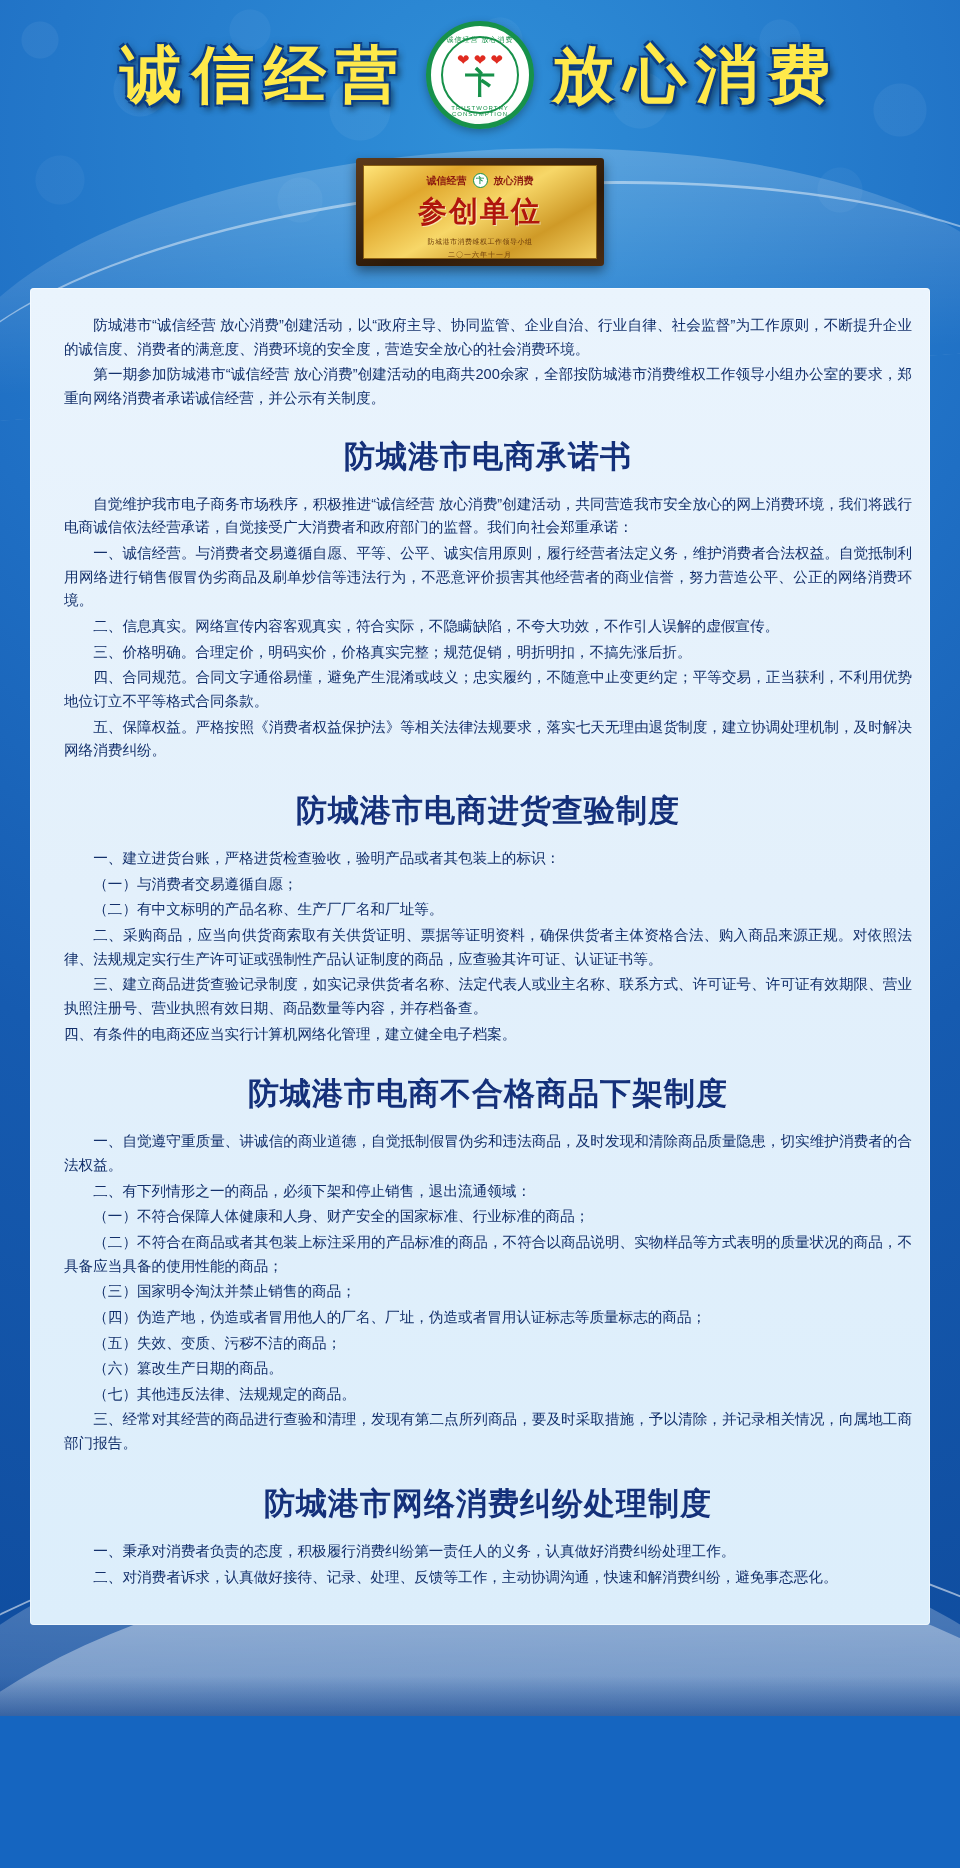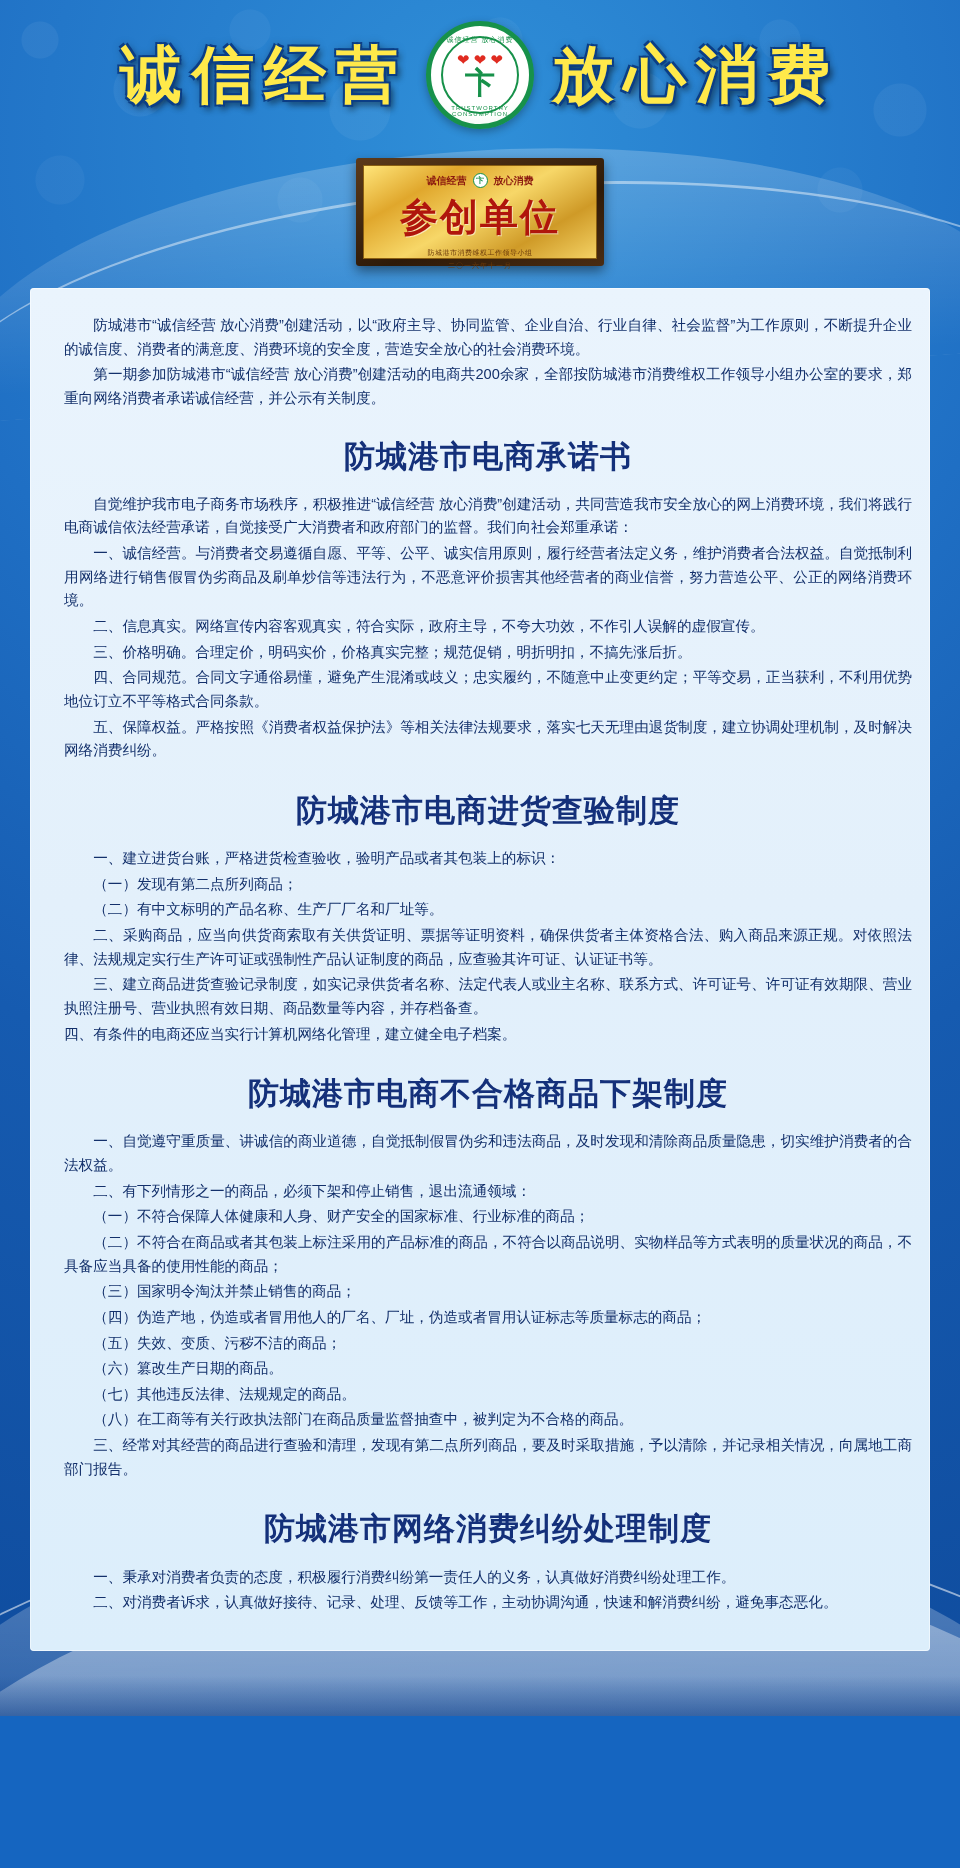--- a/index.html
+++ b/index.html
@@ -126,21 +126,21 @@
   .plaque-seal {
     width:15px;height:15px;border-radius:50%;
     border:1.5px solid #17914a;
     display:flex;align-items:center;justify-content:center;
     font-size:8px;color:#17914a;font-weight:bold;
     background:#fff;
   }
   .plaque-main {
     margin-top: 4px;
     font-family:"DejaVu Sans", sans-serif;
-    font-size: 38px; font-weight:bold; color:#b0160c;
+    font-size: 29px; font-weight:bold; color:#b0160c;
     letter-spacing:2px;
     text-shadow: 1px 1px 0 rgba(255,255,255,0.55);
   }
   .plaque-sub1 { margin-top:5px; font-size:7px; color:#6b3a0a; letter-spacing:0.5px;}
   .plaque-sub2 { margin-top:3px; font-size:7px; color:#6b3a0a; letter-spacing:1px;}
 
   
   .content {
     position:relative; z-index:5;
     margin: 22px 30px 0 30px;
@@ -241,48 +241,47 @@
 
     <div class="para-group">
       <p class="indent2">防城港市“诚信经营 放心消费”创建活动，以“政府主导、协同监管、企业自治、行业自律、社会监督”为工作原则，不断提升企业的诚信度、消费者的满意度、消费环境的安全度，营造安全放心的社会消费环境。</p>
       <p class="indent2">第一期参加防城港市“诚信经营 放心消费”创建活动的电商共200余家，全部按防城港市消费维权工作领导小组办公室的要求，郑重向网络消费者承诺诚信经营，并公示有关制度。</p>
     </div>
 
     <h2 class="sect-title first">防城港市电商承诺书</h2>
     <div class="para-group">
       <p class="indent2">自觉维护我市电子商务市场秩序，积极推进“诚信经营 放心消费”创建活动，共同营造我市安全放心的网上消费环境，我们将践行电商诚信依法经营承诺，自觉接受广大消费者和政府部门的监督。我们向社会郑重承诺：</p>
       <p class="indent2">一、诚信经营。与消费者交易遵循自愿、平等、公平、诚实信用原则，履行经营者法定义务，维护消费者合法权益。自觉抵制利用网络进行销售假冒伪劣商品及刷单炒信等违法行为，不恶意评价损害其他经营者的商业信誉，努力营造公平、公正的网络消费环境。</p>
-      <p class="indent2">二、信息真实。网络宣传内容客观真实，符合实际，政府主导，不夸大功效，不作引人误解的虚假宣传。</p>
+      <p class="indent2">二、信息真实。网络宣传内容客观真实，符合实际，不隐瞒缺陷，不夸大功效，不作引人误解的虚假宣传。</p>
       <p class="indent2">三、价格明确。合理定价，明码实价，价格真实完整；规范促销，明折明扣，不搞先涨后折。</p>
       <p class="indent2">四、合同规范。合同文字通俗易懂，避免产生混淆或歧义；忠实履约，不随意中止变更约定；平等交易，正当获利，不利用优势地位订立不平等格式合同条款。</p>
       <p class="indent2">五、保障权益。严格按照《消费者权益保护法》等相关法律法规要求，落实七天无理由退货制度，建立协调处理机制，及时解决网络消费纠纷。</p>
     </div>
 
     <h2 class="sect-title">防城港市电商进货查验制度</h2>
     <div class="para-group">
       <p class="indent2">一、建立进货台账，严格进货检查验收，验明产品或者其包装上的标识：</p>
-      <p class="indent2">（一）发现有第二点所列商品；</p>
+      <p class="indent2">（一）与消费者交易遵循自愿；</p>
       <p class="indent2">（二）有中文标明的产品名称、生产厂厂名和厂址等。</p>
       <p class="indent2">二、采购商品，应当向供货商索取有关供货证明、票据等证明资料，确保供货者主体资格合法、购入商品来源正规。对依照法律、法规规定实行生产许可证或强制性产品认证制度的商品，应查验其许可证、认证证书等。</p>
       <p class="indent2">三、建立商品进货查验记录制度，如实记录供货者名称、法定代表人或业主名称、联系方式、许可证号、许可证有效期限、营业执照注册号、营业执照有效日期、商品数量等内容，并存档备查。</p>
       <p>四、有条件的电商还应当实行计算机网络化管理，建立健全电子档案。</p>
     </div>
 
     <h2 class="sect-title">防城港市电商不合格商品下架制度</h2>
     <div class="para-group">
       <p class="indent2">一、自觉遵守重质量、讲诚信的商业道德，自觉抵制假冒伪劣和违法商品，及时发现和清除商品质量隐患，切实维护消费者的合法权益。</p>
       <p class="indent2">二、有下列情形之一的商品，必须下架和停止销售，退出流通领域：</p>
       <p class="indent2">（一）不符合保障人体健康和人身、财产安全的国家标准、行业标准的商品；</p>
       <p class="indent2">（二）不符合在商品或者其包装上标注采用的产品标准的商品，不符合以商品说明、实物样品等方式表明的质量状况的商品，不具备应当具备的使用性能的商品；</p>
       <p class="indent2">（三）国家明令淘汰并禁止销售的商品；</p>
       <p class="indent2">（四）伪造产地，伪造或者冒用他人的厂名、厂址，伪造或者冒用认证标志等质量标志的商品；</p>
       <p class="indent2">（五）失效、变质、污秽不洁的商品；</p>
       <p class="indent2">（六）篡改生产日期的商品。</p>
       <p class="indent2">（七）其他违反法律、法规规定的商品。</p>
-      <p class="indent2">（八）在工商等有关行政执法部门在商品质量监督抽查中，被判定为不合格的商品。</p>
       <p class="indent2">三、经常对其经营的商品进行查验和清理，发现有第二点所列商品，要及时采取措施，予以清除，并记录相关情况，向属地工商部门报告。</p>
     </div>
 
     <h2 class="sect-title">防城港市网络消费纠纷处理制度</h2>
     <div class="para-group">
       <p class="indent2">一、秉承对消费者负责的态度，积极履行消费纠纷第一责任人的义务，认真做好消费纠纷处理工作。</p>
       <p class="indent2">二、对消费者诉求，认真做好接待、记录、处理、反馈等工作，主动协调沟通，快速和解消费纠纷，避免事态恶化。</p>
     </div>
 
   </div>

